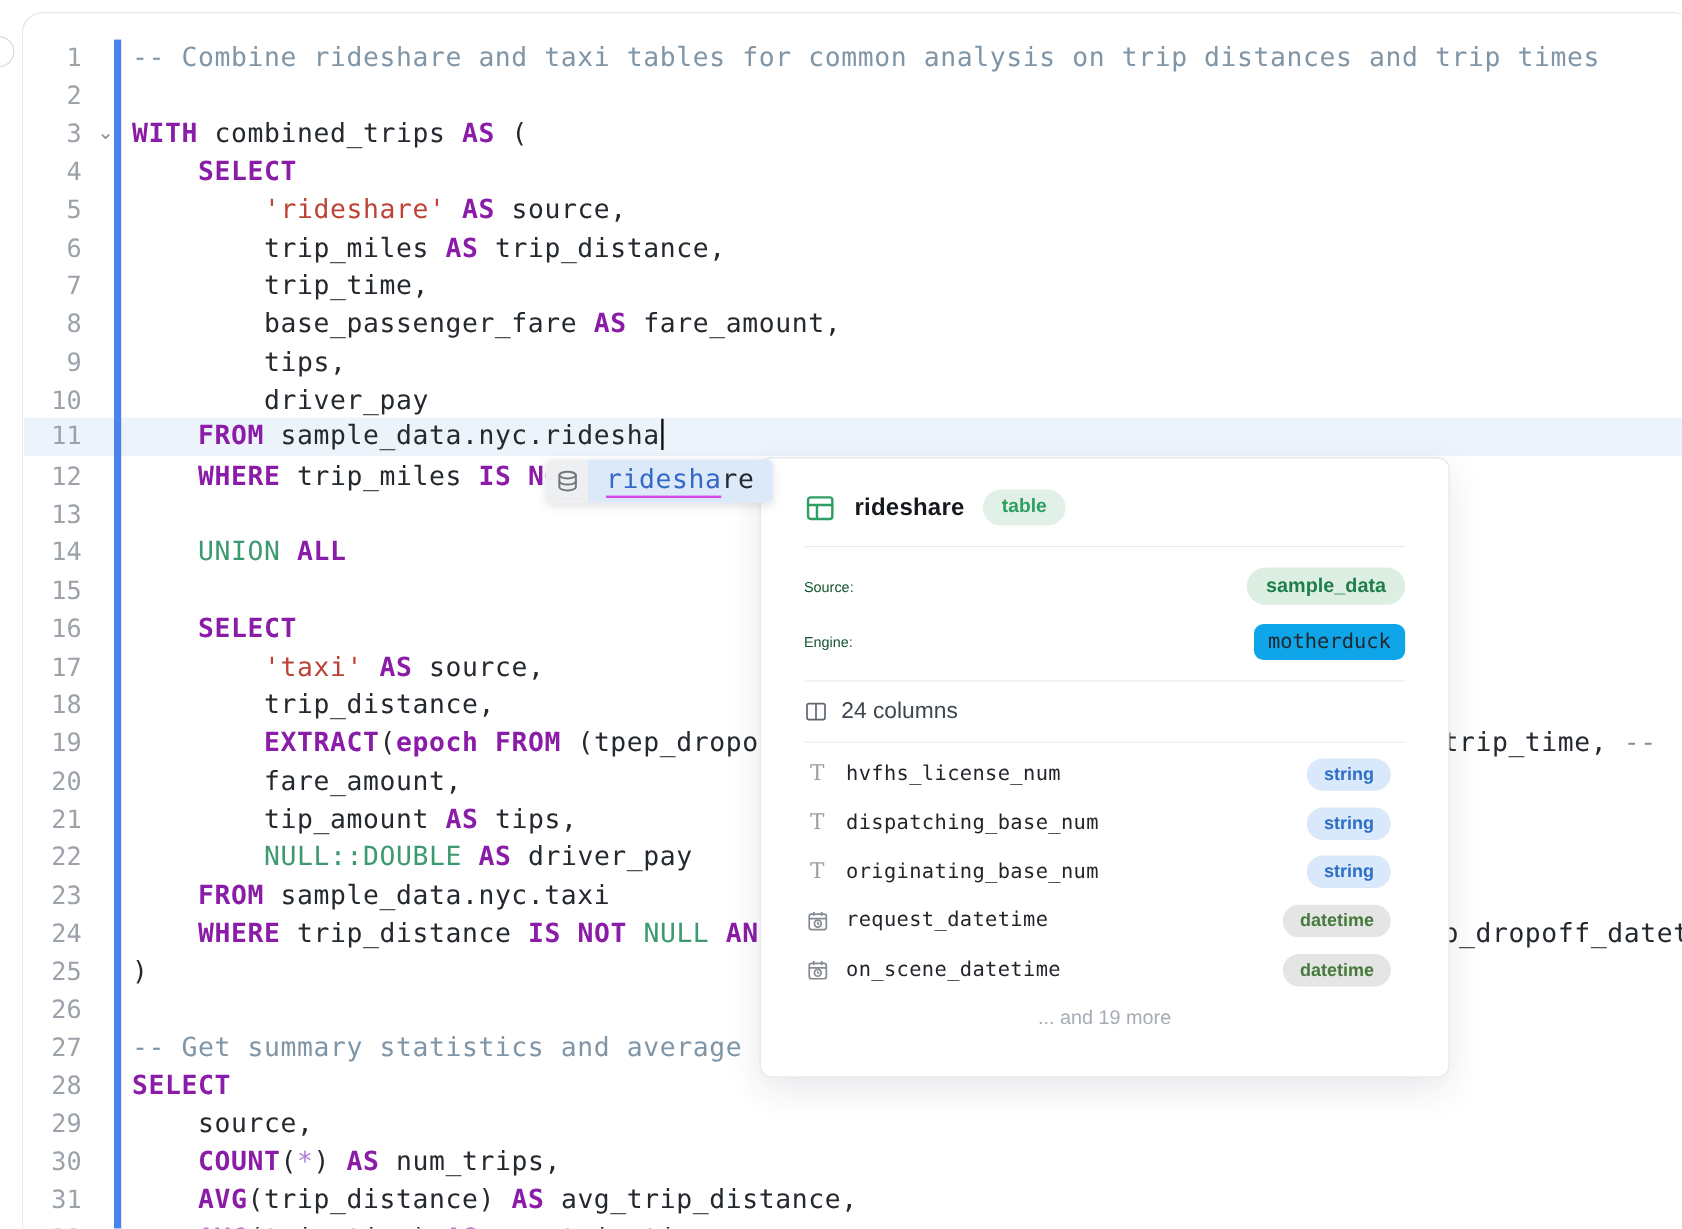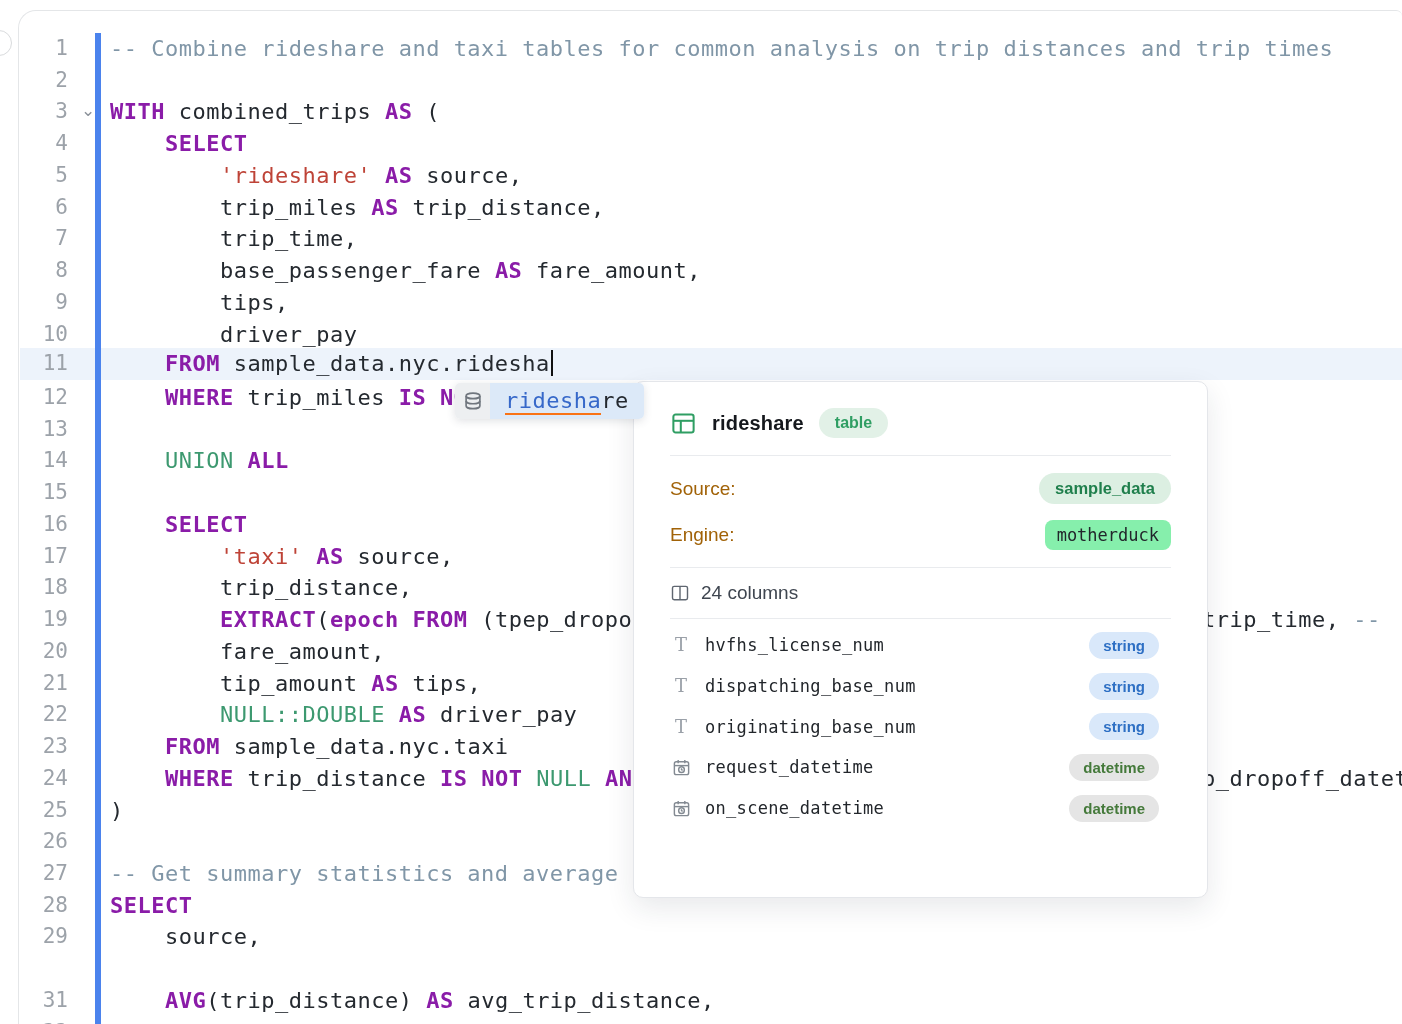--- a/index.html
+++ b/index.html
@@ -30,37 +30,37 @@
   .tk-com{color:#8096A7;}
   .tk-pln{color:#24292F;}
   .tk-star{color:#AE7EDC;}
   .caret{display:inline-block;width:2px;height:26px;background:#111;vertical-align:-5px;margin-left:1px;}
   
   .ac{position:absolute;left:455px;top:383px;height:36px;display:flex;z-index:20;
       box-shadow:0 2px 8px rgba(60,70,90,.16);border-radius:5px;}
   .ac-icon{width:35px;background:#EDEFF1;border-radius:5px 0 0 5px;display:flex;align-items:center;justify-content:center;}
   .ac-item{background:#DCE9F8;border-radius:0 5px 5px 0;padding:0 15px;line-height:36px;
       font-family:"DejaVu Sans Mono",monospace;font-size:22px;letter-spacing:0.5px;}
-  .ac-match{color:#3668C9;border-bottom:2px solid #f97316;}
+  .ac-match{color:#3668C9;border-bottom:2px solid #d946ef;}
   .ac-rest{color:#24292F;}
   
   .popup{position:absolute;left:633px;top:381px;width:575px;height:517px;background:#fff;
       border:1px solid #E4E6EA;border-radius:10px;box-shadow:0 10px 28px rgba(30,40,60,.10);
       z-index:10;box-sizing:border-box;}
   .pp-head{display:flex;align-items:center;gap:15px;padding:26px 36px 17px 36px;}
   .pp-title{font-size:20px;font-weight:bold;color:#15181D;letter-spacing:.2px;}
   .pp-badge{background:#E2F1E7;color:#2F9E63;font-weight:bold;font-size:16px;
       padding:6px 16px;border-radius:999px;}
   .pp-div{border:none;border-top:1px solid #E9EBEE;margin:0 36px;}
   .pp-row{display:flex;justify-content:space-between;align-items:center;padding:8px 36px;}
   .pp-row.first{margin-top:9px;}
-  .pp-label{color:#a16207;font-size:19px;}
+  .pp-label{color:#14532d;font-size:12px;}
   .pill-green{background:#DCEFE2;color:#1F7F4C;font-weight:bold;font-size:16.5px;
       padding:6px 16px;border-radius:999px;}
-  .pill-gray{background:#86efac;color:#22262B;font-family:"DejaVu Sans Mono",monospace;
+  .pill-gray{background:#0ea5e9;color:#22262B;font-family:"DejaVu Sans Mono",monospace;
       font-size:17px;padding:5px 12px;border-radius:8px;}
   .pp-row.last{margin-bottom:9px;}
   .pp-count{display:flex;align-items:center;gap:11px;padding:14px 36px;color:#3F4650;font-size:19px;}
   .pp-cols{padding:6px 0 0 0;}
   .pp-col{display:flex;align-items:center;height:40.7px;padding:0 36px;}
   .pp-col .cname{font-family:"DejaVu Sans Mono",monospace;font-size:17px;letter-spacing:.3px;
       color:#22262B;margin-left:13px;}
   .pp-col .cicon{width:22px;display:flex;justify-content:center;align-items:center;}
   .icon-t{font-family:"DejaVu Serif",serif;color:#9AA0A8;font-size:18px;line-height:18px;}
   .tpill{margin-left:auto;margin-right:12px;font-size:15px;font-weight:bold;
@@ -190,20 +190,24 @@
       <span class="ctext"><span class="tk-com">-- Get summary statistics and average t</span></span>
     </div>
       <div class="crow" style="top: 856.71px;">
       <span class="ln">28</span>
       <span class="ctext"><span class="tk-kw">SELECT</span></span>
     </div>
       <div class="crow" style="top: 888.44px;">
       <span class="ln">29</span>
       <span class="ctext"><span class="tk-pln">    source,</span></span>
     </div>
+      <div class="crow" style="top: 920.17px;">
+      <span class="ln">30</span>
+      <span class="ctext"><span class="tk-pln">    </span><span class="tk-kw">COUNT</span><span class="tk-pln">(</span><span class="tk-star">*</span><span class="tk-pln">) </span><span class="tk-kw">AS</span><span class="tk-pln"> num_trips,</span></span>
+    </div>
       <div class="crow" style="top: 951.9px;">
       <span class="ln">31</span>
       <span class="ctext"><span class="tk-pln">    </span><span class="tk-kw">AVG</span><span class="tk-pln">(trip_distance) </span><span class="tk-kw">AS</span><span class="tk-pln"> avg_trip_distance,</span></span>
     </div>
       <div class="crow" style="top: 983.63px;">
       <span class="ln">32</span>
       <span class="ctext"><span class="tk-pln">    </span><span class="tk-kw">AVG</span><span class="tk-pln">(trip_time) </span><span class="tk-kw">AS</span><span class="tk-pln"> avg_trip_time,</span></span>
     </div>
     </div>
   <div class="gutter-bar"></div>
@@ -291,15 +295,16 @@
               <line x1="6.5" y1="2" x2="6.5" y2="5.5"></line>
               <line x1="13.5" y1="2" x2="13.5" y2="5.5"></line>
               <circle cx="10" cy="12.3" r="3"></circle>
               <path d="M10 10.9 V12.3 L11.2 13"></path>
             </svg>
           </span>
       <span class="cname">on_scene_datetime</span>
       <span class="tpill datetime">datetime</span>
     </div>
       </div>
+    <div class="pp-more">... and 19 more</div>
   </div>
 
 </div>
 
 </body></html>

